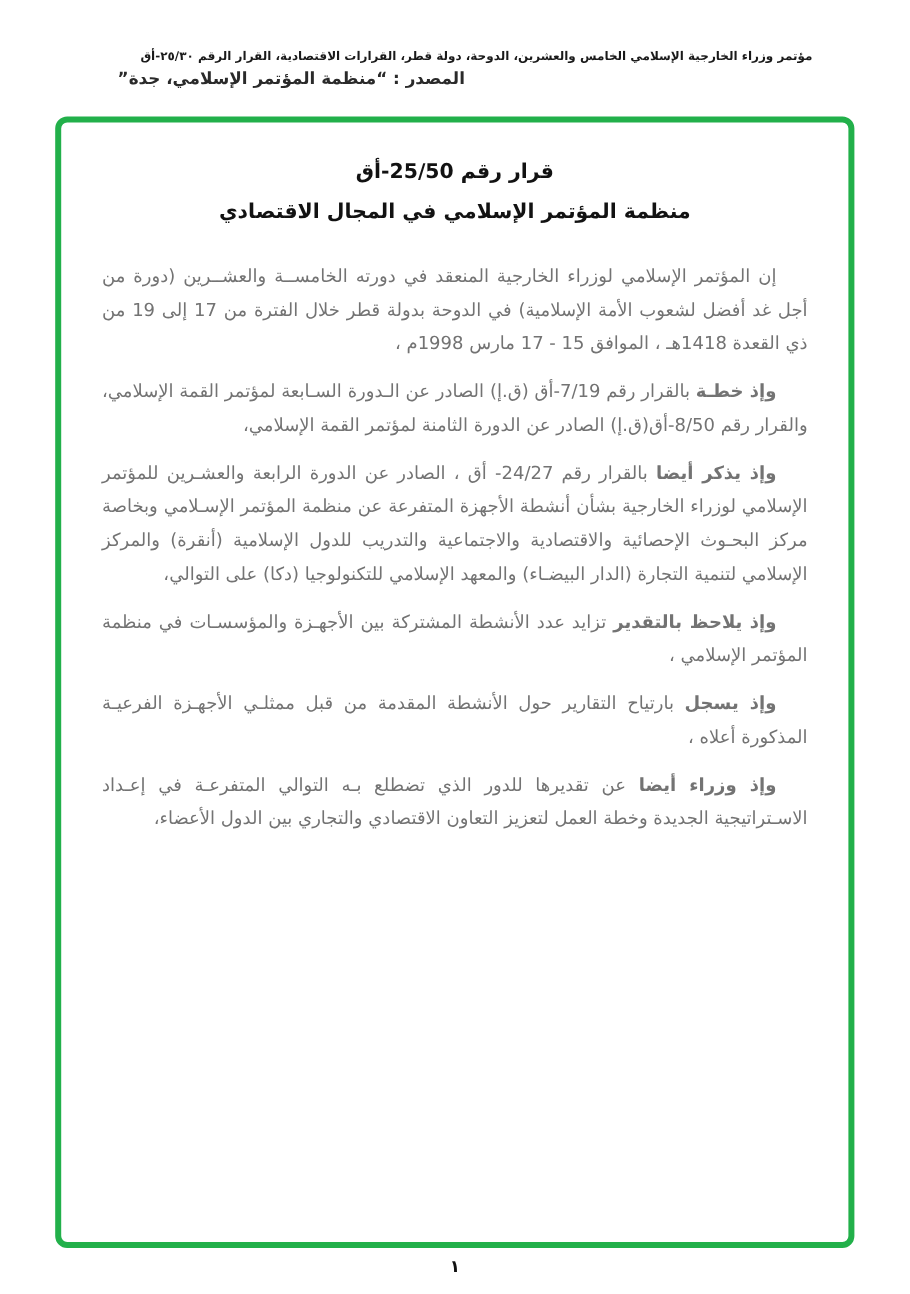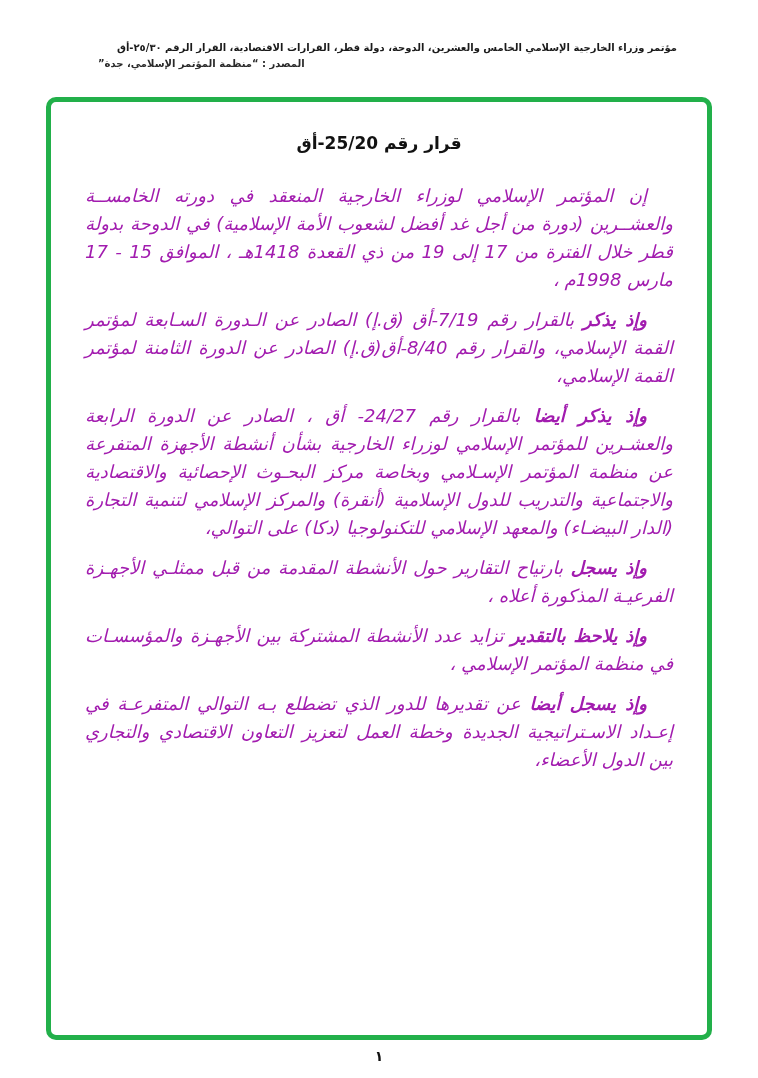--- a/index.html
+++ b/index.html
@@ -26,21 +26,21 @@
     font-weight: bold;
     color: #1a1a1a;
     white-space: nowrap;
     padding-left: 36px;
   }
   .header-line2 {
     margin-top: 5px;
     direction: rtl;
     text-align: left;
     padding-left: 98px;
-    font-size: 10px;
+    font-size: 14px;
     font-weight: bold;
     color: #2a2a2a;
   }
   .doc-box {
     position: absolute;
     top: 97px; left: 46px;
     width: 666px; height: 943px;
     border: 5px solid #22b04a;
     border-radius: 10px;
     padding: 20px 34px 0 34px;
@@ -51,27 +51,26 @@
     text-align: center;
     font-weight: bold;
     font-size: 17px;
     line-height: 34px;
     color: #121212;
     margin-top: 4px;
     margin-bottom: 22px;
   }
   .doc-body { direction: rtl; }
   .para {
-    font-size: 18px;
+    font-size: 15px;
     line-height: 28px;
     text-align: justify;
     text-indent: 26px;
     margin-bottom: 12px;
-    color: #a21caf;
-    font-style: italic;
+    color: #737373;
   }
   .para .lead { font-weight: bold; }
   .page-number {
     position: absolute;
     top: 1048px; left: 0; right: 0;
     text-align: center;
     font-size: 14px;
     font-weight: bold;
     color: #111;
   }
@@ -82,36 +81,37 @@
 <div class="page">
 
   <div class="header">
     <div class="header-line1">مؤتمر وزراء الخارجية الإسلامي الخامس والعشرين، الدوحة، دولة قطر، القرارات الاقتصادية، القرار الرقم ٢٥/٣٠-أق</div>
     <div class="header-line2">المصدر :  “منظمة المؤتمر الإسلامي، جدة”</div>
   </div>
 
   <div class="doc-box" style="border-color: rgb(34, 176, 74);">
 
     <div class="title-block">
-      <div class="title-line">قرار رقم 25/20-أق</div>
+      <div class="title-line">قرار رقم 25/50-أق</div>
+      <div class="title-line">منظمة المؤتمر الإسلامي في المجال الاقتصادي</div>
     </div>
 
     <div class="doc-body">
       <p class="para"><span class="lead"></span><span>إن المؤتمر الإسلامي لوزراء الخارجية المنعقد في دورته الخامســة والعشــرين (دورة من أجل غد أفضل لشعوب الأمة الإسلامية) في الدوحة بدولة قطر خلال الفترة من 17 إلى 19 من ذي القعدة 1418هـ ، الموافق 15 - 17 مارس 1998م ،</span></p>
 
-      <p class="para"><span class="lead">وإذ يذكر</span><span> بالقرار رقم 7/19-أق (ق.إ) الصادر عن الـدورة السـابعة لمؤتمر القمة الإسلامي، والقرار رقم 8/40-أق(ق.إ) الصادر عن الدورة الثامنة لمؤتمر القمة الإسلامي،</span></p>
+      <p class="para"><span class="lead">وإذ خطـة</span><span> بالقرار رقم 7/19-أق (ق.إ) الصادر عن الـدورة السـابعة لمؤتمر القمة الإسلامي، والقرار رقم 8/50-أق(ق.إ) الصادر عن الدورة الثامنة لمؤتمر القمة الإسلامي،</span></p>
 
       <p class="para"><span class="lead">وإذ يذكر أيضا</span><span> بالقرار رقم 24/27- أق ، الصادر عن الدورة الرابعة والعشـرين للمؤتمر الإسلامي لوزراء الخارجية بشأن أنشطة الأجهزة المتفرعة عن منظمة المؤتمر الإسـلامي وبخاصة مركز البحـوث الإحصائية والاقتصادية والاجتماعية والتدريب للدول الإسلامية (أنقرة) والمركز الإسلامي لتنمية التجارة (الدار البيضـاء) والمعهد الإسلامي للتكنولوجيا (دكا) على التوالي،</span></p>
 
+      <p class="para"><span class="lead">وإذ يلاحظ بالتقدير</span><span> تزايد عدد الأنشطة المشتركة بين الأجهـزة والمؤسسـات في منظمة المؤتمر الإسلامي ،</span></p>
+
       <p class="para"><span class="lead">وإذ يسجل</span><span> بارتياح التقارير حول الأنشطة المقدمة من قبل ممثلـي الأجهـزة الفرعيـة المذكورة أعلاه ،</span></p>
 
-      <p class="para"><span class="lead">وإذ يلاحظ بالتقدير</span><span> تزايد عدد الأنشطة المشتركة بين الأجهـزة والمؤسسـات في منظمة المؤتمر الإسلامي ،</span></p>
 
-
-      <p class="para"><span class="lead">وإذ يسجل أيضا</span><span> عن تقديرها للدور الذي تضطلع بـه التوالي المتفرعـة في إعـداد الاسـتراتيجية الجديدة وخطة العمل لتعزيز التعاون الاقتصادي والتجاري بين الدول الأعضاء،</span></p>
+      <p class="para"><span class="lead">وإذ وزراء أيضا</span><span> عن تقديرها للدور الذي تضطلع بـه التوالي المتفرعـة في إعـداد الاسـتراتيجية الجديدة وخطة العمل لتعزيز التعاون الاقتصادي والتجاري بين الدول الأعضاء،</span></p>
 
 
     </div>
 
   </div>
 
   <div class="page-number">١</div>
 
 </div>
 

